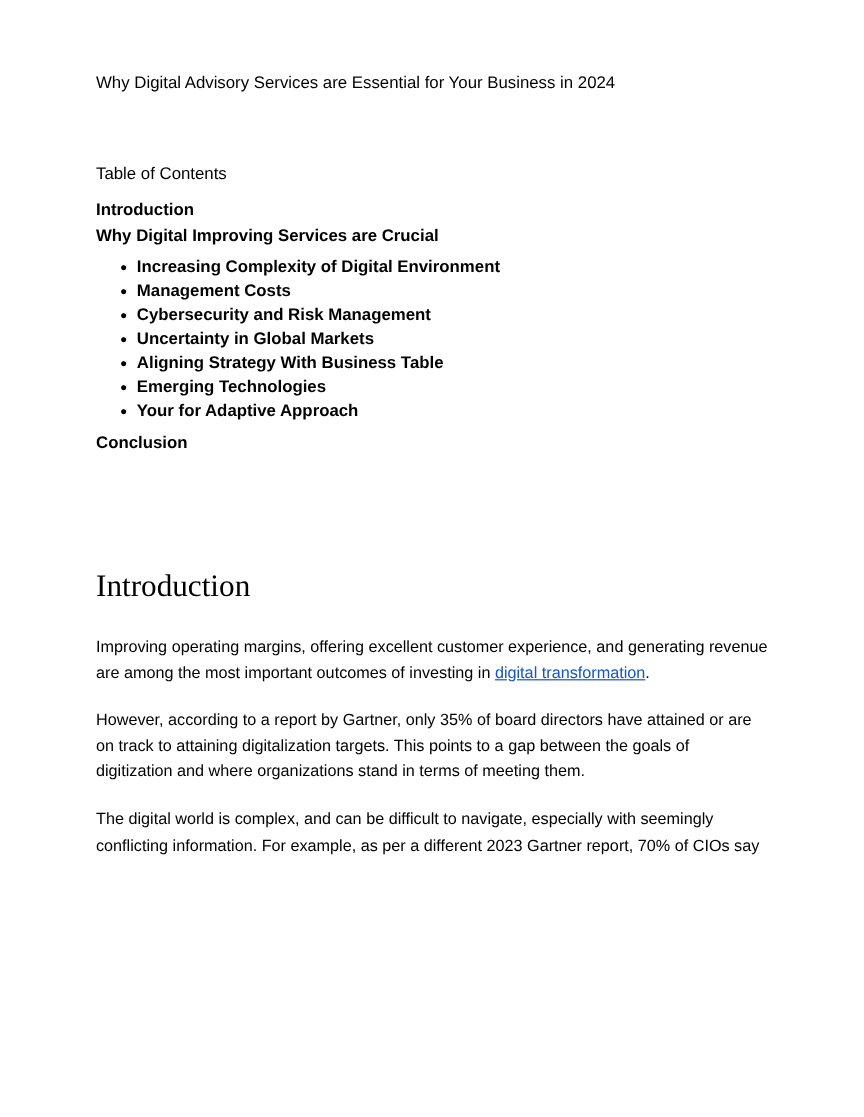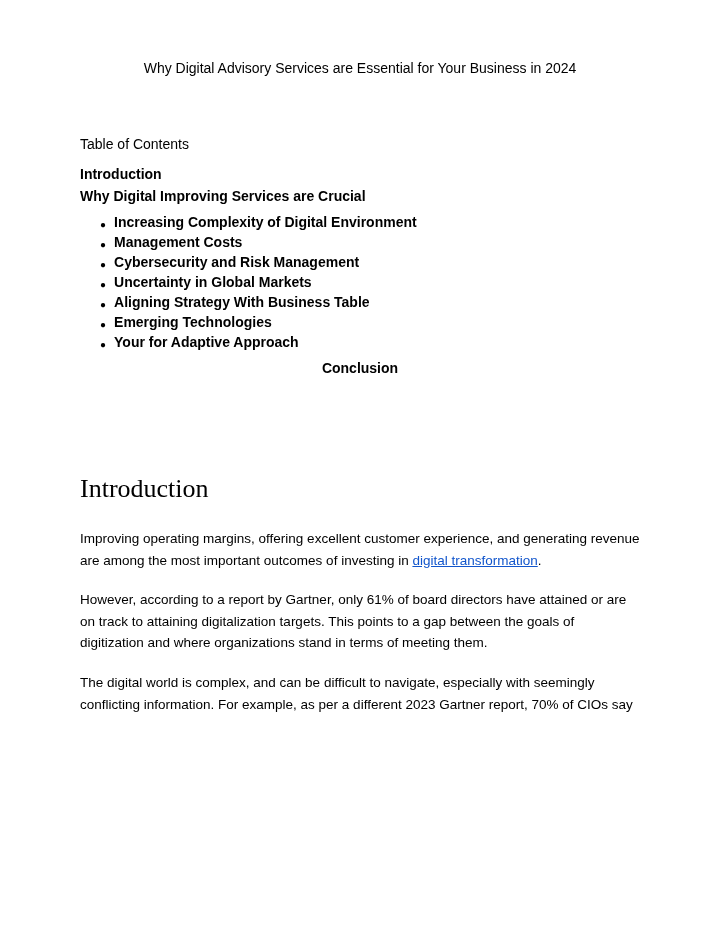--- a/index.html
+++ b/index.html
@@ -18,21 +18,21 @@
     }
 
     .page {
       width: 720px;
       min-height: 931px;
       background: #ffffff;
       padding: 60px 80px 60px 80px;
     }
 
     .doc-title {
-      text-align: center;
+      text-align: left;
       font-family: Arial, Helvetica, sans-serif;
       font-size: 14px;
       color: #000000;
       margin-bottom: 60px;
     }
 
     .toc-label {
       font-family: Arial, Helvetica, sans-serif;
       font-size: 14px;
       color: #000000;
@@ -65,38 +65,37 @@
       margin-bottom: 10px;
     }
 
     .toc-list li {
       font-family: Arial, Helvetica, sans-serif;
       font-size: 14px;
       font-weight: bold;
       color: #000000;
       margin-bottom: 4px;
       display: flex;
-      align-items: flex-end;
+      align-items: center;
     }
 
     .toc-list li::before {
       content: "●";
       font-size: 10px;
       margin-right: 8px;
       margin-top: 2px;
       flex-shrink: 0;
     }
 
     .toc-conclusion {
       font-family: Arial, Helvetica, sans-serif;
       font-size: 14px;
       font-weight: bold;
       color: #000000;
       margin-top: 10px;
-      text-align: center;
     }
 
     .divider-space {
       height: 80px;
     }
 
     .intro-section {
       margin-top: 10px;
     }
 
@@ -164,18 +163,18 @@
 
   <div class="divider-space"></div>
 
   <div class="intro-section">
     <h1 class="intro-title">Introduction</h1>
 
     <p class="body-paragraph">
       <span>Improving operating margins, offering excellent customer experience, and generating revenue are among the most important outcomes of investing in </span><a class="link-text" href="#"><span>digital transformation</span></a><span>.</span>
     </p>
 
-    <p class="body-paragraph">However, according to a report by Gartner, only 61% of board directors have attained or are on track to attaining digitalization targets. This points to a gap between the goals of digitization and where organizations stand in terms of meeting them.</p>
+    <p class="body-paragraph">However, according to a report by Gartner, only 35% of board directors have attained or are on track to attaining digitalization targets. This points to a gap between the goals of digitization and where organizations stand in terms of meeting them.</p>
 
     <p class="body-paragraph">The digital world is complex, and can be difficult to navigate, especially with seemingly conflicting information. For example, as per a different 2023 Gartner report, 70% of CIOs say</p>
   </div>
 
 </div>
 
 </body></html>

